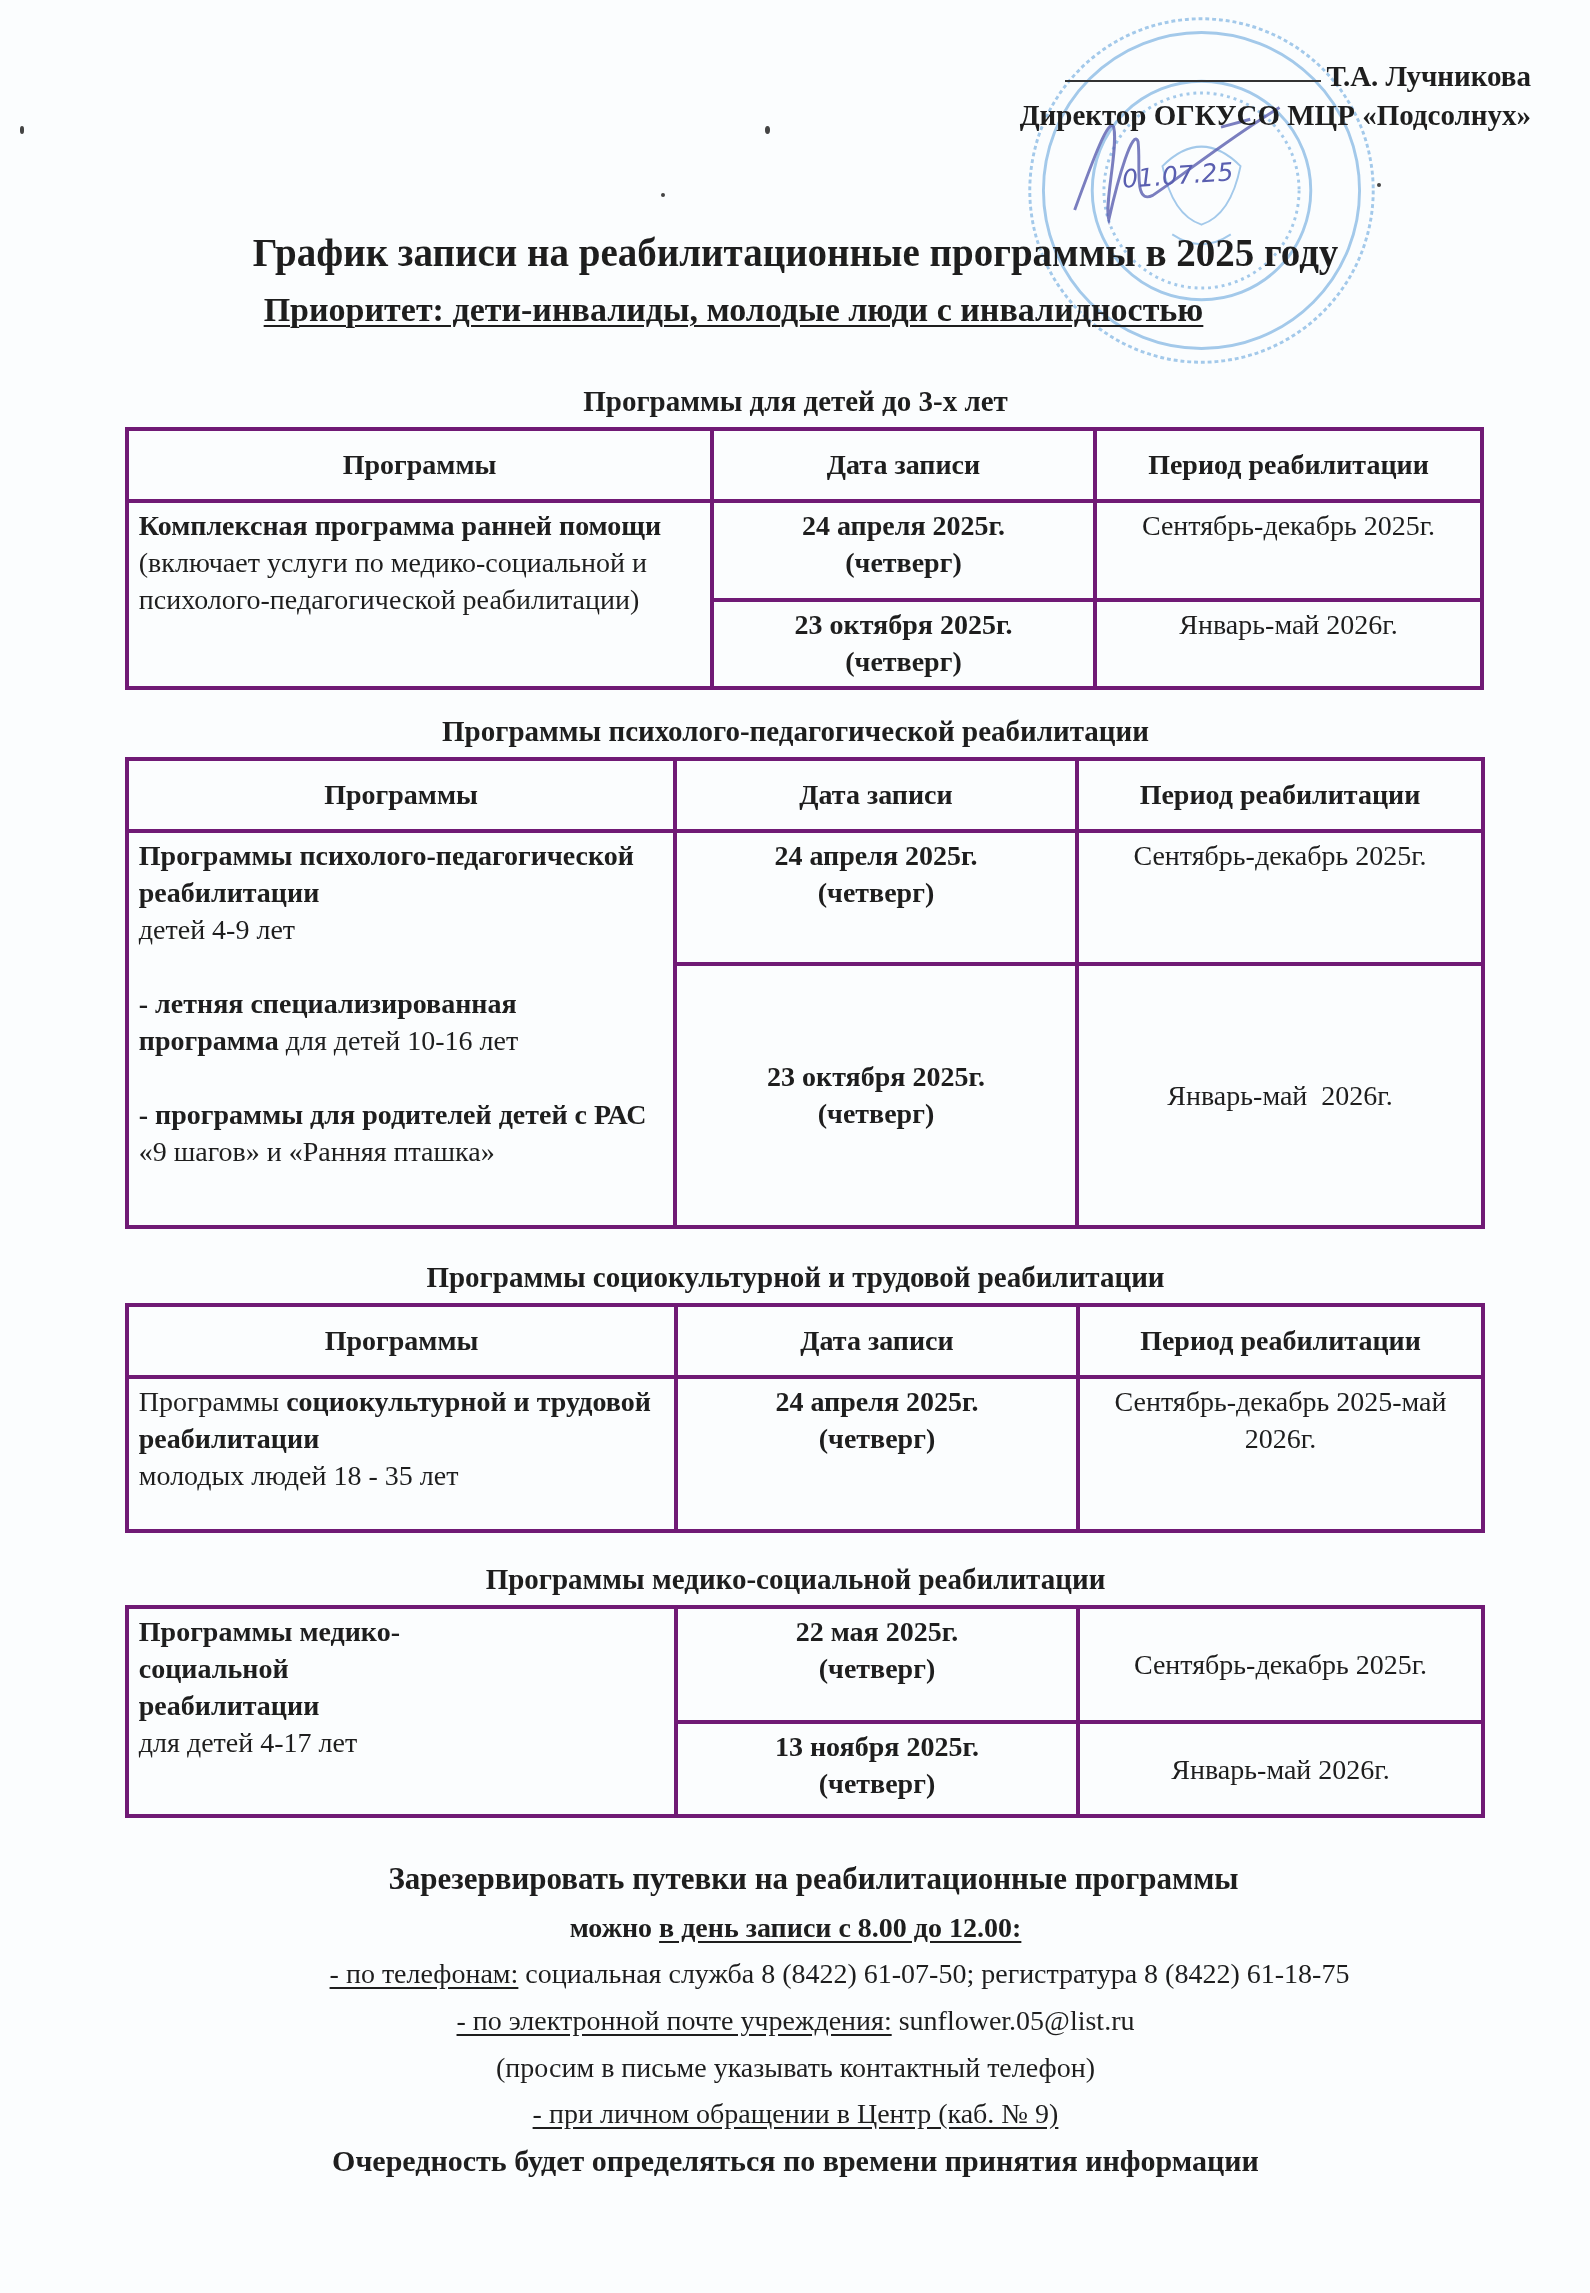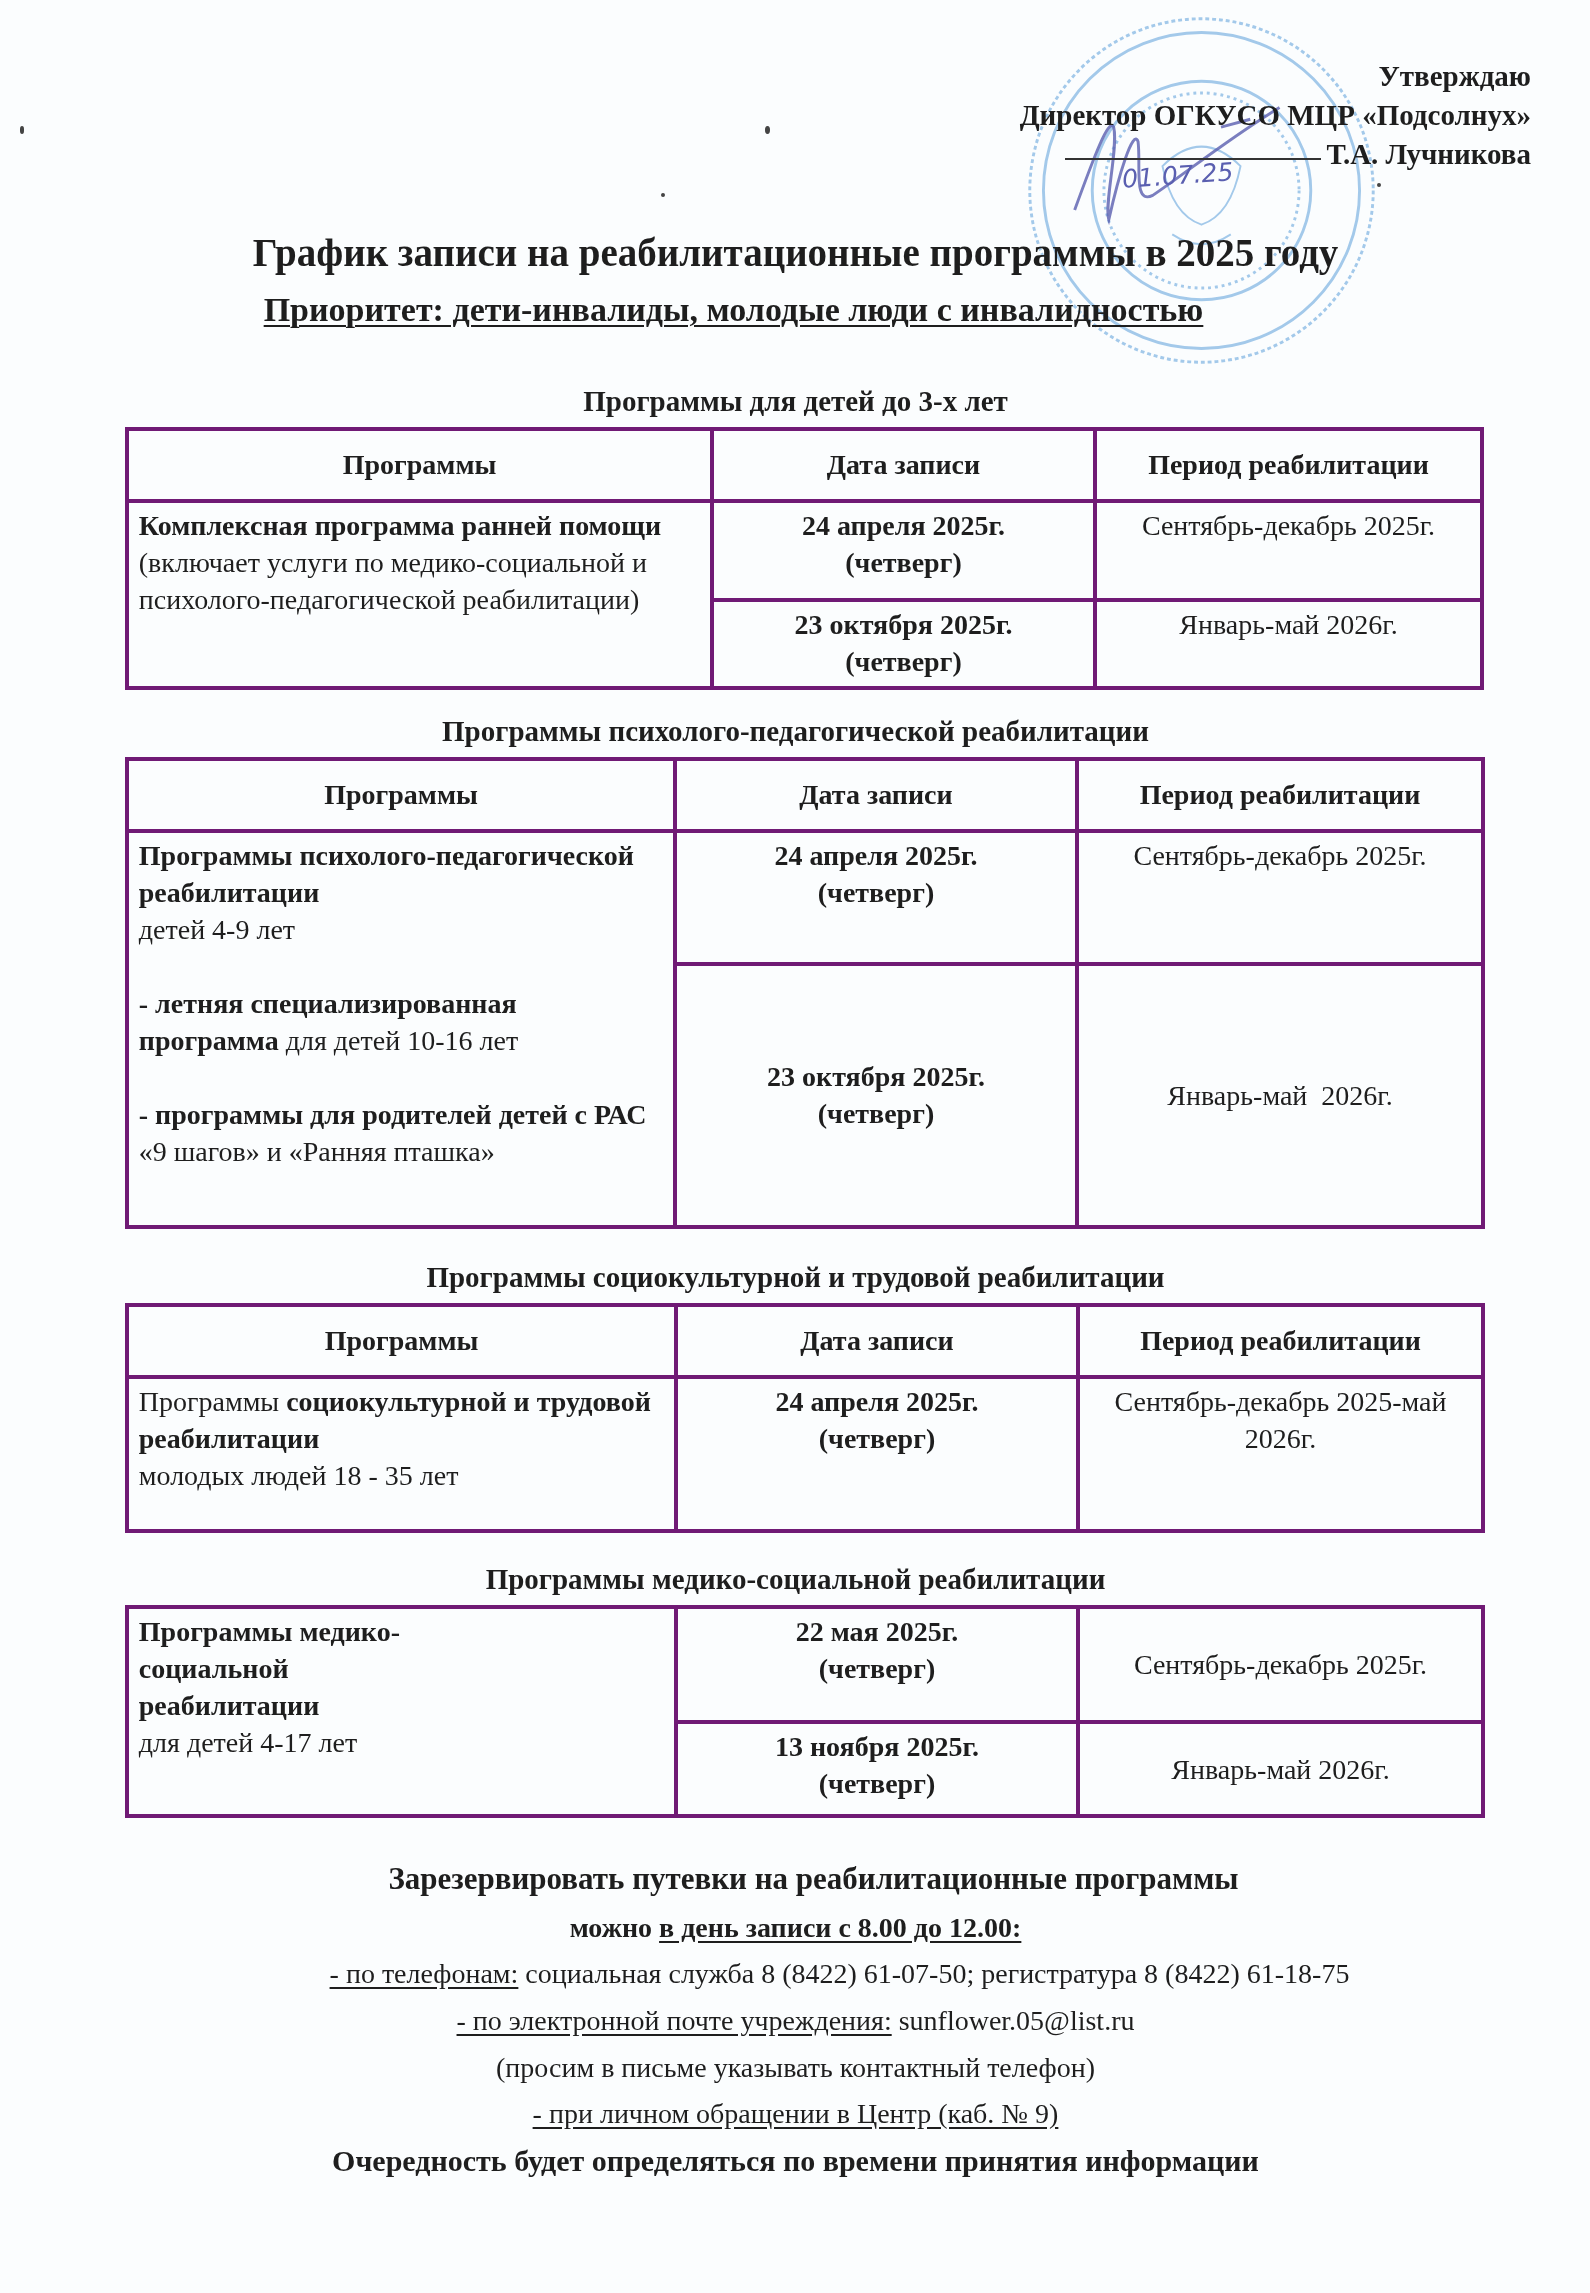--- a/index.html
+++ b/index.html
@@ -43,23 +43,22 @@
     <path d="M150 160 q40 -40 80 0 q-10 50 -40 60 q-30 -10 -40 -60z" stroke-width="2"></path>
     <path d="M160 230 q30 20 60 0" stroke-width="2"></path>
   </g>
   <g fill="none" stroke="#5a5fb0" stroke-width="3" opacity="0.8">
     <path d="M60 205 C80 150 95 110 100 120 C105 140 90 200 95 215 C105 170 120 120 125 135 C128 160 120 200 140 190 C170 170 220 130 270 100"></path>
     <path d="M210 120 l30 -8"></path>
   </g>
 </svg>
 
 <div class="abs approval">
-  <div>Утверждаю</div>
+  <div><span class="sig-line"></span><span>Т.А. Лучникова</span></div>
   <div>Директор ОГКУСО МЦР «Подсолнух»</div>
-  <div><span class="sig-line"></span><span>Т.А. Лучникова</span></div>
 </div>
 <div class="abs" style="left:1122px;top:161px;font-family:'DejaVu Sans',sans-serif;font-style:italic;font-size:25px;color:#5a5fb0;transform:rotate(-4deg);">01.07.25</div>
 
 <div class="abs speck" style="left:19.5px;top:126px;width:4.9px;height:7.8px;"></div>
 <div class="abs speck" style="left:765px;top:126px;width:4.9px;height:7.8px;"></div>
 <div class="abs speck" style="left:661px;top:193px;width:3.9px;height:3.9px;"></div>
 <div class="abs speck" style="left:1377px;top:183px;width:3.9px;height:3.9px;"></div>
 
 <div class="abs title">График записи на реабилитационные программы в 2025 году</div>
 <div class="abs subtitle"><span>Приоритет: дети-инвалиды, молодые люди с инвалидностью</span></div>

